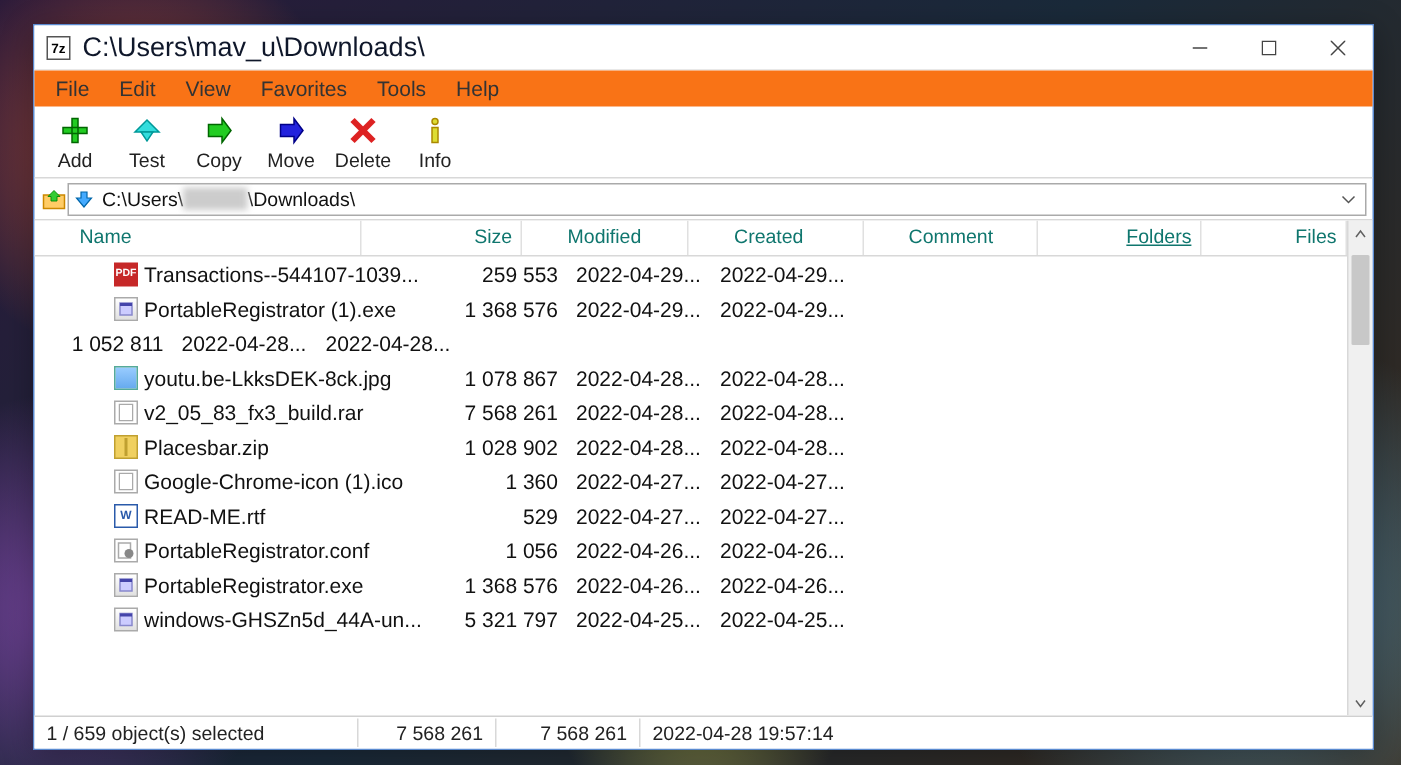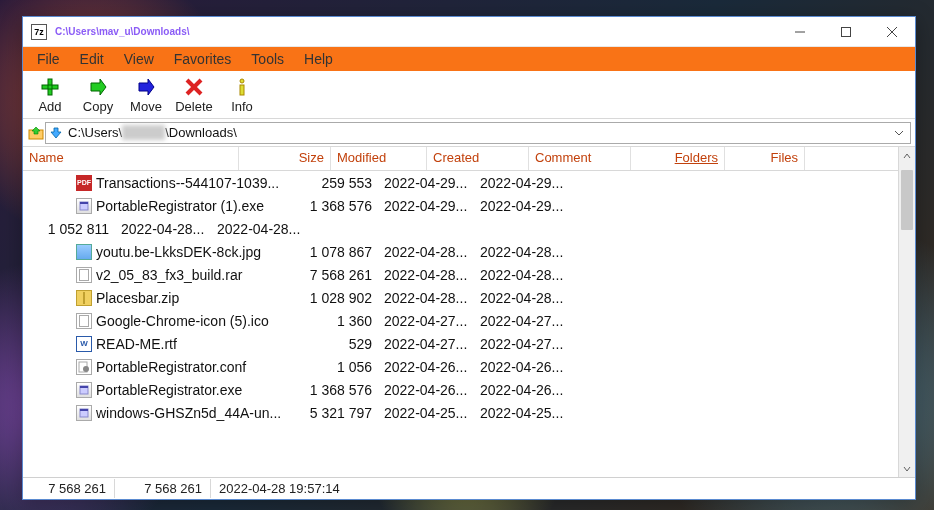--- a/index.html
+++ b/index.html
@@ -38,21 +38,21 @@
     border-bottom: 1px solid #e8e8e8;
   }
   .titlebar-icon {
     width: 16px; height: 16px;
     margin: 0 8px 0 8px;
     border: 1px solid #555;
     display: inline-flex;
     align-items: center; justify-content: center;
     font-size: 9px; font-weight: bold;
   }
-  .titlebar-text { flex: 1; color: #8b5cf6; font-size: 10px; font-weight: bold; }
+  .titlebar-text { flex: 1; color: #0f172a; font-size: 18px; }
   .titlebar-btns { display: flex; }
   .titlebar-btn {
     width: 46px; height: 30px;
     display: flex; align-items: center; justify-content: center;
     color: #444; font-size: 14px;
   }
   
   .menubar {
     height: 24px;
     display: flex;
@@ -133,24 +133,25 @@
   }
   .list-header {
     height: 24px;
     display: flex;
     border-bottom: 1px solid #d8d8d8;
     background: #fff;
   }
   .col-h {
     border-right: 1px solid #e0e0e0;
     padding: 3px 6px;
-    color: #c2410c;
+    color: #0f766e;
     font-size: 13px;
     white-space: nowrap;
     overflow: hidden;
+    margin-left: 24px;
   }
   .col-h.right { text-align: right; }
   .list-body {
     overflow: hidden;
   }
   .row {
     height: 23px;
     display: flex;
     align-items: center;
   }
@@ -266,20 +267,29 @@
     <div class="tool-btn">
       <span class="tool-icon" style="color:#2a2">
         <svg width="20" height="20">
             <rect x="8" y="2" width="4" height="16" fill="#2c2"></rect>
             <rect x="2" y="8" width="16" height="4" fill="#2c2"></rect>
             <rect x="8" y="2" width="4" height="16" fill="none" stroke="#060" stroke-width="1"></rect>
             <rect x="2" y="8" width="16" height="4" fill="none" stroke="#060" stroke-width="1"></rect>
           </svg>
       </span>
       <span class="tool-label">Add</span>
+    </div>
+    <div class="tool-btn">
+      <span class="tool-icon">
+        <svg width="20" height="20">
+            <polygon points="10,3 18,11 10,11 2,11" fill="#3dd" stroke="#099" stroke-width="1"></polygon>
+            <polygon points="10,11 14,11 10,17 6,11" fill="#3dd" stroke="#099" stroke-width="1"></polygon>
+          </svg>
+      </span>
+      <span class="tool-label">Test</span>
     </div>
     <div class="tool-btn">
       <span class="tool-icon">
         <svg width="20" height="20">
             <polygon points="3,6 12,6 12,2 18,10 12,18 12,14 3,14" fill="#2c2" stroke="#060" stroke-width="1"></polygon>
           </svg>
       </span>
       <span class="tool-label">Copy</span>
     </div>
     <div class="tool-btn">
@@ -425,21 +435,21 @@
             <div class="cell right c-fld"></div>
             <div class="cell right c-fil"></div>
           </div>
           <div class="row">
             <div class="cell name c-name">
               <span class="file-icon fi-doc">
                 <svg width="10" height="12">
                   <rect x="0.5" y="0.5" width="9" height="11" fill="#fff" stroke="#aaa"></rect>
                 </svg>
               </span>
-              <span>Google-Chrome-icon (5).ico</span>
+              <span>Google-Chrome-icon (1).ico</span>
             </div>
             <div class="cell right c-size">1 360</div>
             <div class="cell c-mod">2022-04-27...</div>
             <div class="cell c-crt">2022-04-27...</div>
             <div class="cell c-com"></div>
             <div class="cell right c-fld"></div>
             <div class="cell right c-fil"></div>
           </div>
           <div class="row">
             <div class="cell name c-name">
@@ -517,18 +527,19 @@
       </div>
       <div class="sb-btn">
         <svg width="8" height="8">
             <polyline points="1,2 4,6 7,2" fill="none" stroke="#606060" stroke-width="1"></polyline>
           </svg>
       </div>
     </div>
   </div>
 
   <div class="statusbar">
+    <div class="status-cell" style="width:216px">1 / 659 object(s) selected</div>
     <div class="status-cell right" style="width:92px">7 568 261</div>
     <div class="status-cell right" style="width:96px">7 568 261</div>
     <div class="status-cell" style="flex:1;border-right:none">2022-04-28 19:57:14</div>
   </div>
 
 </div>
 
 </body></html>

